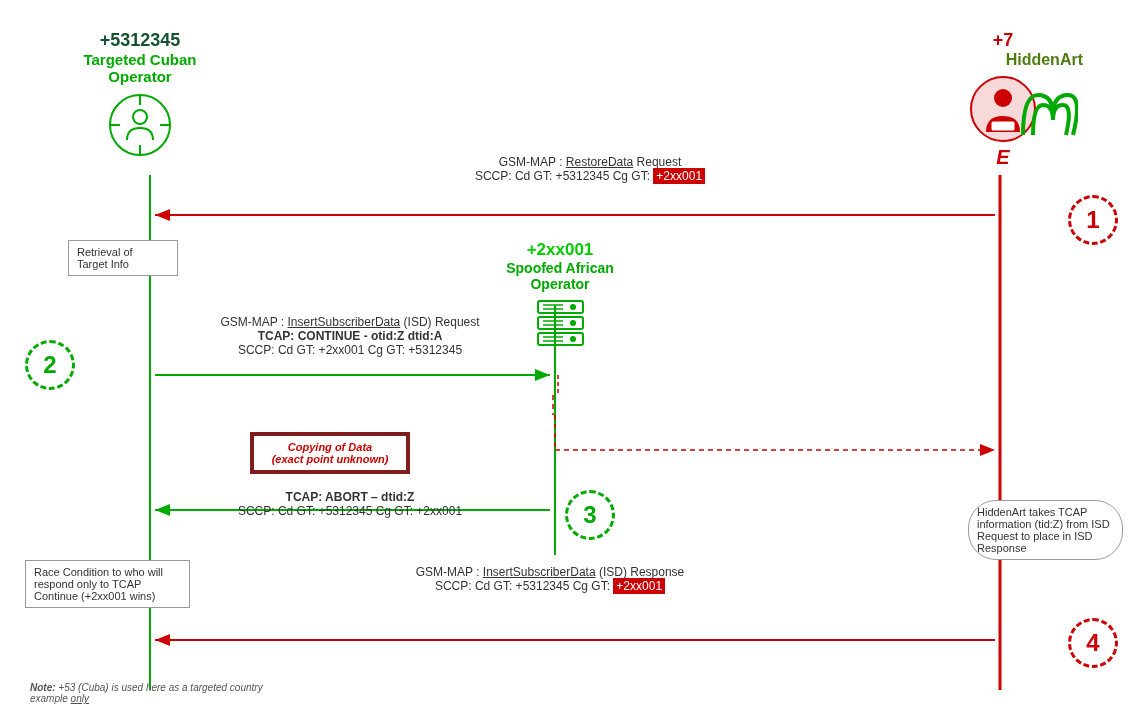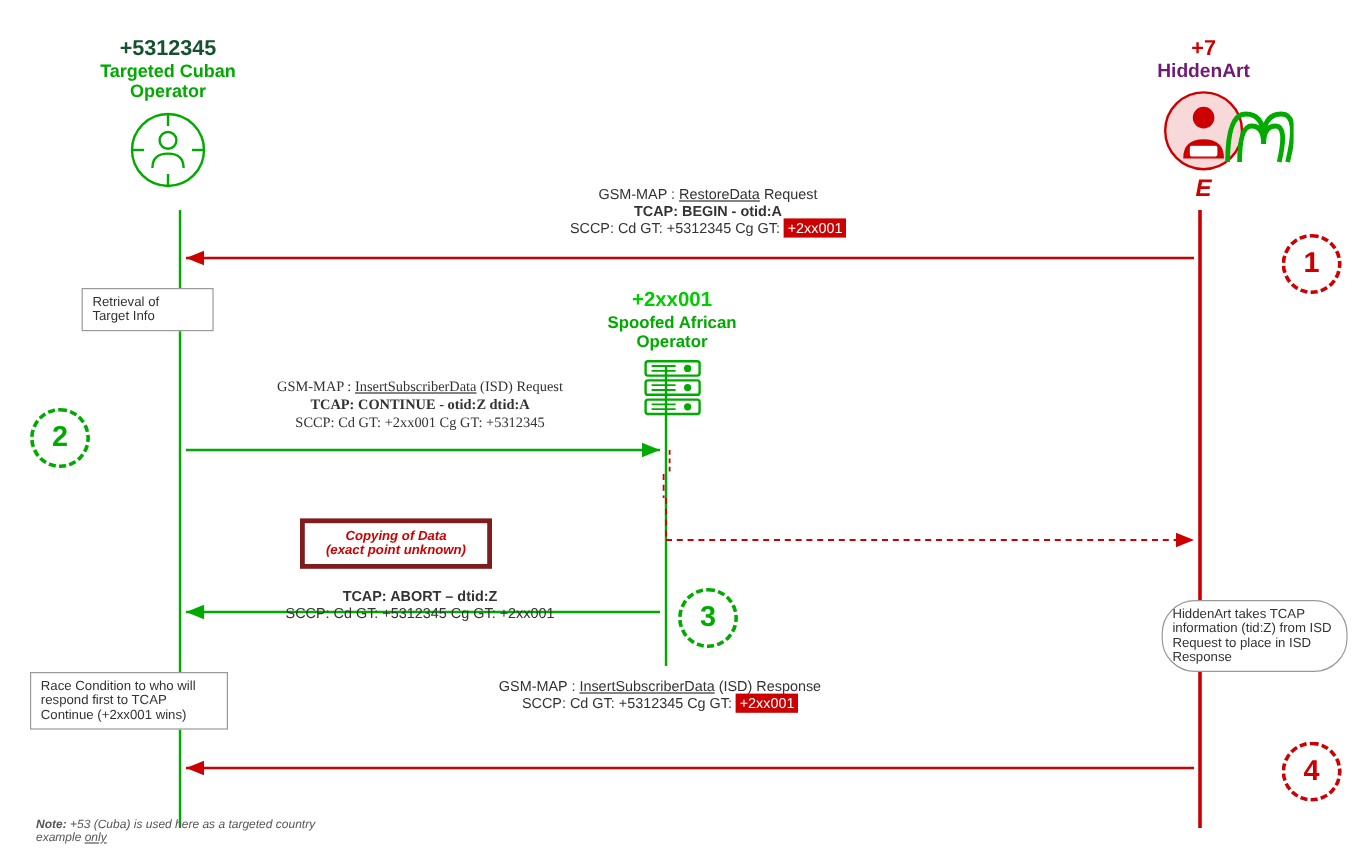--- a/index.html
+++ b/index.html
@@ -162,21 +162,21 @@
 
         <circle cx="35" cy="27" r="7" fill="none" stroke="#00aa00" stroke-width="2"></circle>
 
         <path d="M22,50 Q22,38 35,38 Q48,38 48,50" fill="none" stroke="#00aa00" stroke-width="2"></path>
       </svg>
     </div>
   </div>
 
   <div class="actor-label actor-hiddenart">
     <div style="font-size:18px;font-weight:bold;color:#cc0000;">+7</div>
-    <div style="font-size:16px;font-weight:bold;color:#701a75;">HiddenArt</div>
+    <div style="font-size:16px;font-weight:bold;color:#4d7c0f;text-align:right;">HiddenArt</div>
 
     <div style="margin-top:5px; display:flex; justify-content:center;">
       <svg width="70" height="70" viewBox="0 0 70 70">
         <circle cx="35" cy="35" r="32" fill="#cc0000" opacity="0.15"></circle>
         <circle cx="35" cy="35" r="32" fill="none" stroke="#cc0000" stroke-width="2"></circle>
 
         <circle cx="35" cy="24" r="9" fill="#cc0000"></circle>
         <path d="M18,58 Q18,42 35,42 Q52,42 52,58" fill="#cc0000"></path>
 
         <rect x="23" y="47" width="24" height="10" rx="2" fill="white" stroke="#cc0000" stroke-width="1"></rect>
@@ -230,34 +230,31 @@
   </div>
 
   <div class="step-circle red" style="right:25px; top:618px;">
     <span>4</span>
   </div>
 
   <div class="msg-label" style="left:340px; top:155px; width:500px; text-align:center;">
     <div>
       GSM-MAP : <span class="underline">RestoreData</span> Request
     </div>
-    <div style="font-weight:bold;">
-      TCAP: BEGIN - otid:A
-    </div>
     <div>
       SCCP: Cd GT: +5312345 Cg GT: <span class="highlight-red">+2xx001</span>
     </div>
   </div>
 
   <div class="note-box" style="left:68px; top:240px; width:110px; font-size:11px;">
     <span style="white-space:pre-line;text-align:right;">Retrieval of
 Target Info</span>
   </div>
 
-  <div class="msg-label" style="left:160px; top:315px; width:380px; text-align:center;font-family:Liberation Serif, serif;">
+  <div class="msg-label" style="left:160px; top:315px; width:380px; text-align:center;">
     <div>
       GSM-MAP : <span class="underline">InsertSubscriberData</span> (ISD) Request
     </div>
     <div style="font-weight:bold;">
       TCAP: CONTINUE - otid:Z dtid:A
     </div>
     <div>SCCP: Cd GT: +2xx001 Cg GT: +5312345</div>
   </div>
 
   <div class="note-box red-border" style="left:250px; top:432px; width:160px; text-align:center; font-size:11px;">
@@ -267,21 +264,21 @@
 
   <div class="msg-label" style="left:160px; top:490px; width:380px; text-align:center;">
     <div style="font-weight:bold;">
       TCAP: ABORT – dtid:Z
     </div>
     <div>SCCP: Cd GT: +5312345 Cg GT: +2xx001</div>
   </div>
 
   <div class="note-box" style="left:25px; top:560px; width:165px; font-size:11px;">
     <span style="white-space:pre-line;">Race Condition to who will
-respond first to TCAP
+respond only to TCAP
 Continue (+2xx001 wins)</span>
   </div>
 
   <div class="msg-label" style="left:200px; top:565px; width:700px; text-align:center;">
     <div>
       GSM-MAP : <span class="underline">InsertSubscriberData</span> (ISD) Response
     </div>
     <div>
       SCCP: Cd GT: +5312345 Cg GT: <span class="highlight-red">+2xx001</span>
     </div>

